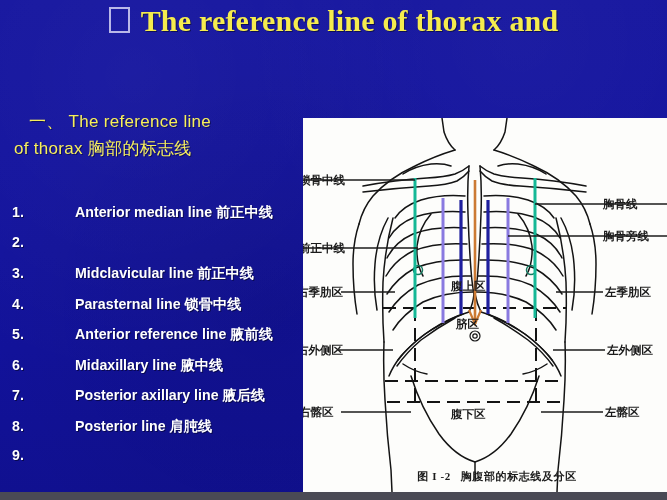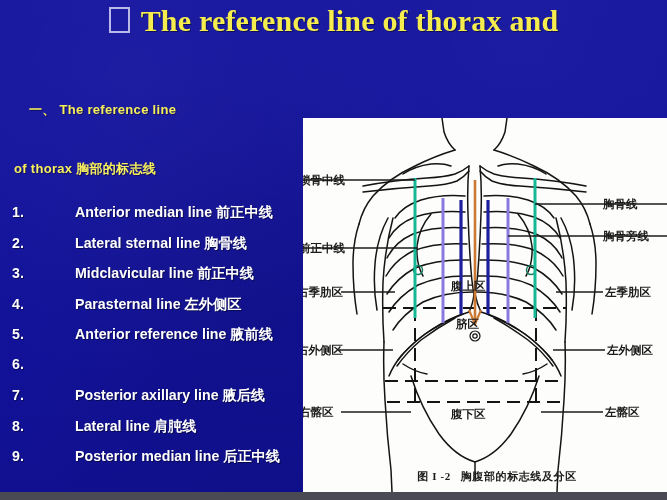--- a/index.html
+++ b/index.html
@@ -52,31 +52,31 @@
     height: 22px;
     border: 2px solid #b9b8e8;
     vertical-align: -2px;
     margin-right: 11px;
   }
 
   
   .subtitle {
     position: absolute;
     left: 12px;
-    top: 96px;
+    top: 108px;
     width: 288px;
     z-index: 4;
     color: #f7ef5c;
-    font-size: 13px;
-    font-weight: bold;
+    font-size: 17px;
+    font-weight: normal;
     line-height: 27px;
     text-shadow: 1px 1px 0 rgba(0,0,0,0.4);
   }
   .subtitle .st-l1 { display: block; padding-left: 17px; letter-spacing: .3px; }
-  .subtitle .st-l2 { display: block; padding-left: 2px; letter-spacing: .3px; margin-top: 32px; }
+  .subtitle .st-l2 { display: block; padding-left: 2px; letter-spacing: .3px; }
 
   
   .list {
     position: absolute;
     left: 8px;
     top: 203px;
     width: 292px;
     z-index: 4;
   }
   .list-item {
@@ -145,48 +145,47 @@
     <span class="st-l2">of thorax 胸部的标志线</span>
   </div>
 
   <div class="list">
     <div class="list-item">
       <span class="li-num">1.</span>
       <span class="li-text">Anterior median line 前正中线</span>
     </div>
     <div class="list-item">
       <span class="li-num">2.</span>
-      <span class="li-text">Lateral sternal line 胸骨线</span>
     </div>
     <div class="list-item">
       <span class="li-num">3.</span>
       <span class="li-text">Midclavicular line 前正中线</span>
     </div>
     <div class="list-item">
       <span class="li-num">4.</span>
-      <span class="li-text">Parasternal line 左外侧区</span>
+      <span class="li-text">Parasternal line 锁骨中线</span>
     </div>
     <div class="list-item">
       <span class="li-num">5.</span>
       <span class="li-text">Anterior reference line 腋前线</span>
     </div>
     <div class="list-item">
       <span class="li-num">6.</span>
+      <span class="li-text">Midaxillary line 腋中线</span>
     </div>
     <div class="list-item">
       <span class="li-num">7.</span>
       <span class="li-text">Posterior axillary line 腋后线</span>
     </div>
     <div class="list-item">
       <span class="li-num">8.</span>
-      <span class="li-text">Lateral line 肩肫线</span>
+      <span class="li-text">Posterior line 肩肫线</span>
     </div>
     <div class="list-item">
       <span class="li-num">9.</span>
-      <span class="li-text">Posterior median line 后正中线</span>
     </div>
   </div>
 
   <div class="figure-panel">
     <svg class="figure-svg" width="364" height="374" viewBox="0 0 364 374">
       <g fill="none" stroke="#141414" stroke-width="1.5" stroke-linecap="round" stroke-linejoin="round">
 
         <path d="M139 0 L141 14 Q145 26 152 32"></path>
         <path d="M204 0 L202 14 Q198 26 191 32"></path>
 

